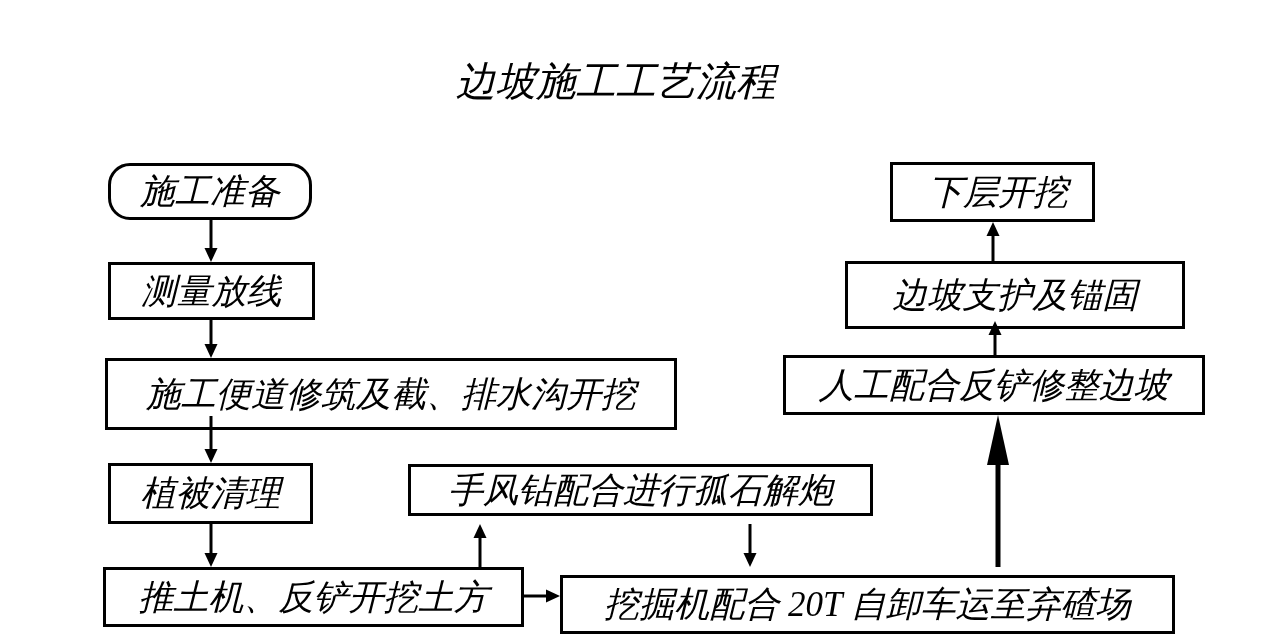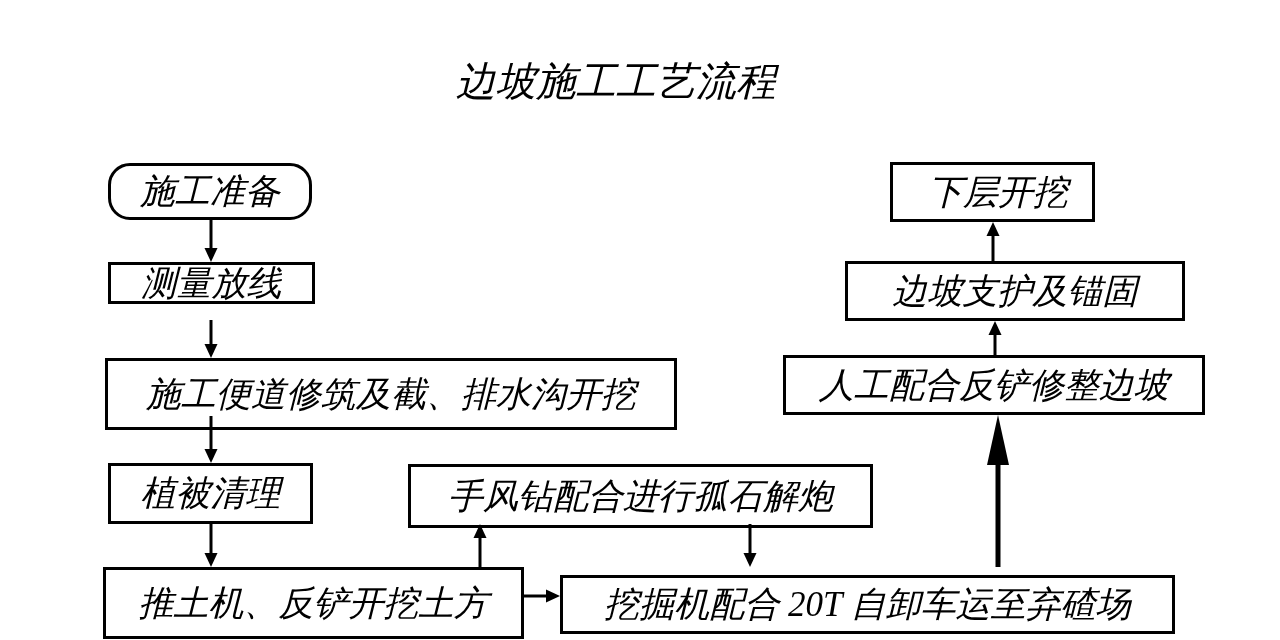--- a/index.html
+++ b/index.html
@@ -17,28 +17,28 @@
   }
   .node{
     position:absolute;
     border:3px solid #000000;
     background:#ffffff;
     display:flex;align-items:center;justify-content:center;
     font-size:35px;line-height:1;white-space:nowrap;
     box-sizing:border-box;
   }
   #n1{left:108px;top:147px;width:204px;height:57px;border-radius:22px;}
-  #n2{left:108px;top:246px;width:207px;height:42px;}
+  #n2{left:108px;top:246px;width:207px;height:58px;}
   #n3{left:105px;top:342px;width:572px;height:72px;}
   #n4{left:108px;top:447px;width:205px;height:61px;}
-  #n5{left:103px;top:551px;width:421px;height:72px;}
-  #n6{left:408px;top:448px;width:465px;height:64px;}
+  #n5{left:103px;top:551px;width:421px;height:60px;}
+  #n6{left:408px;top:448px;width:465px;height:52px;}
   #n7{left:560px;top:551px;width:615px;height:59px;margin-top:8px;}
   #n8{left:783px;top:339px;width:422px;height:60px;}
-  #n9{left:845px;top:245px;width:340px;height:60px;}
+  #n9{left:845px;top:245px;width:340px;height:68px;}
   #n10{left:890px;top:146px;width:205px;height:60px;padding-left:11px;}
   svg.arrows{position:absolute;left:0;top:0;width:1280px;height:640px;pointer-events:none;}
   svg.arrows line{stroke:#000;stroke-width:3;}
   svg.arrows polygon{fill:#000;}
   svg.arrows line.thick{stroke-width:5;}
 </style>
 </head>
 <body>
 
 <div class="canvas">

